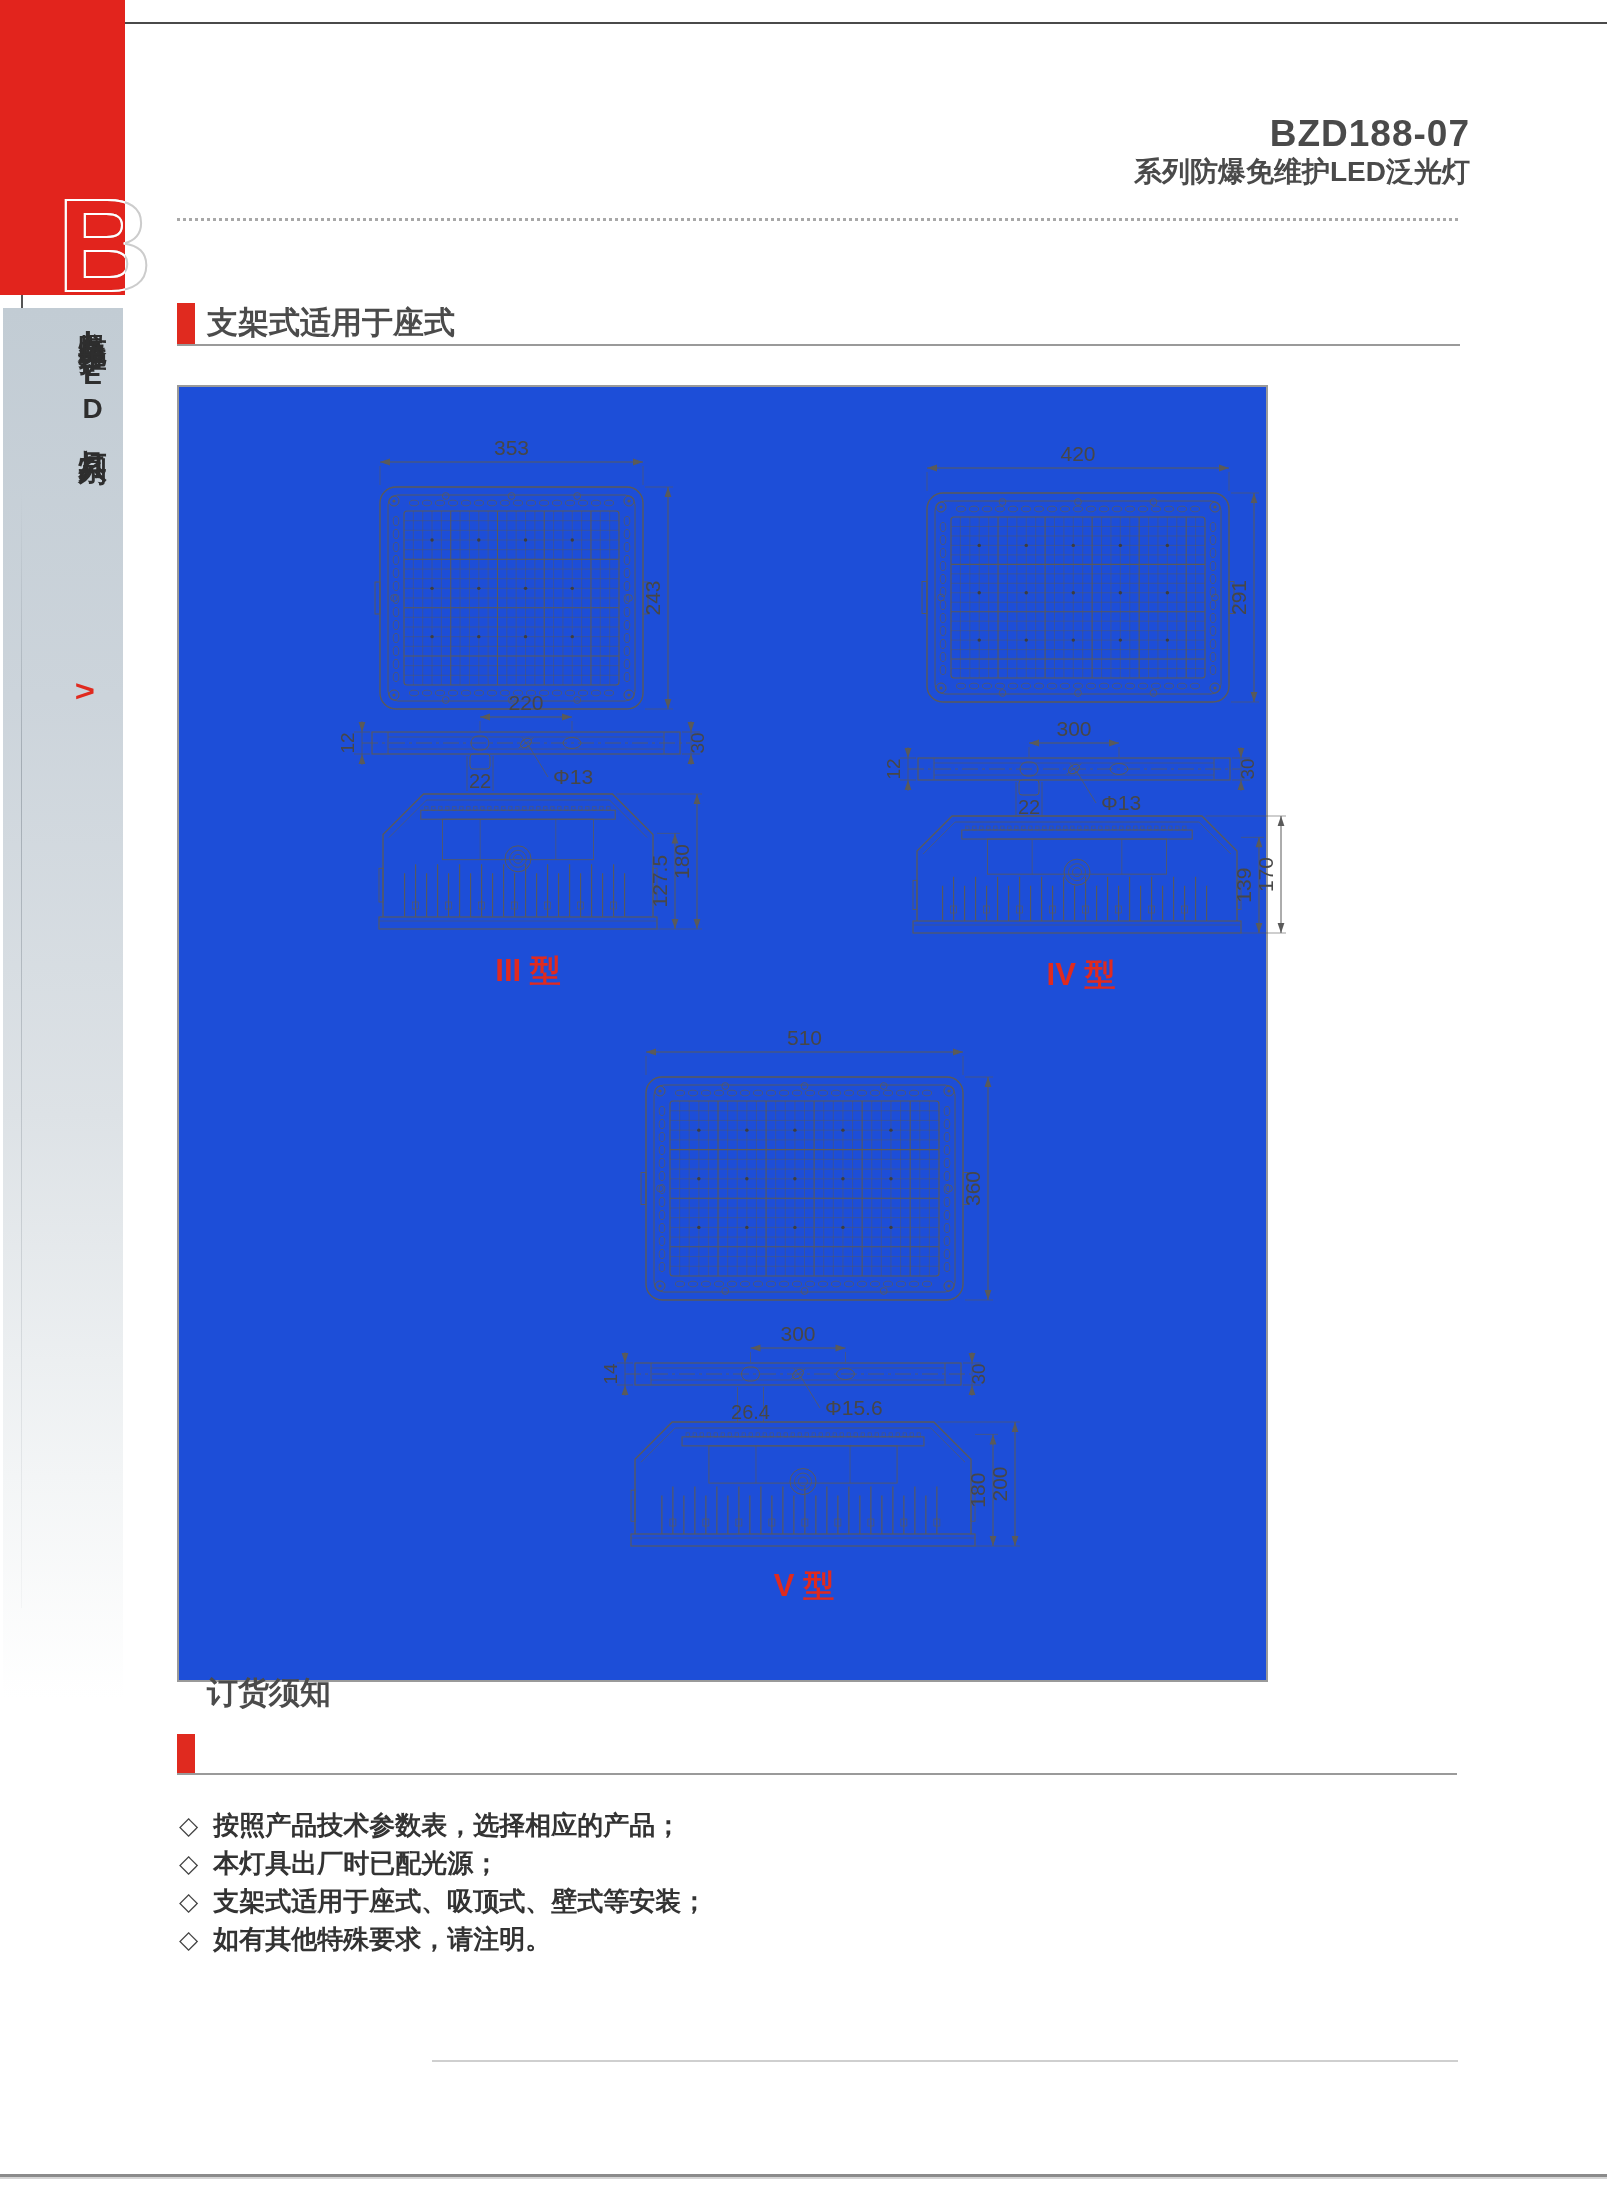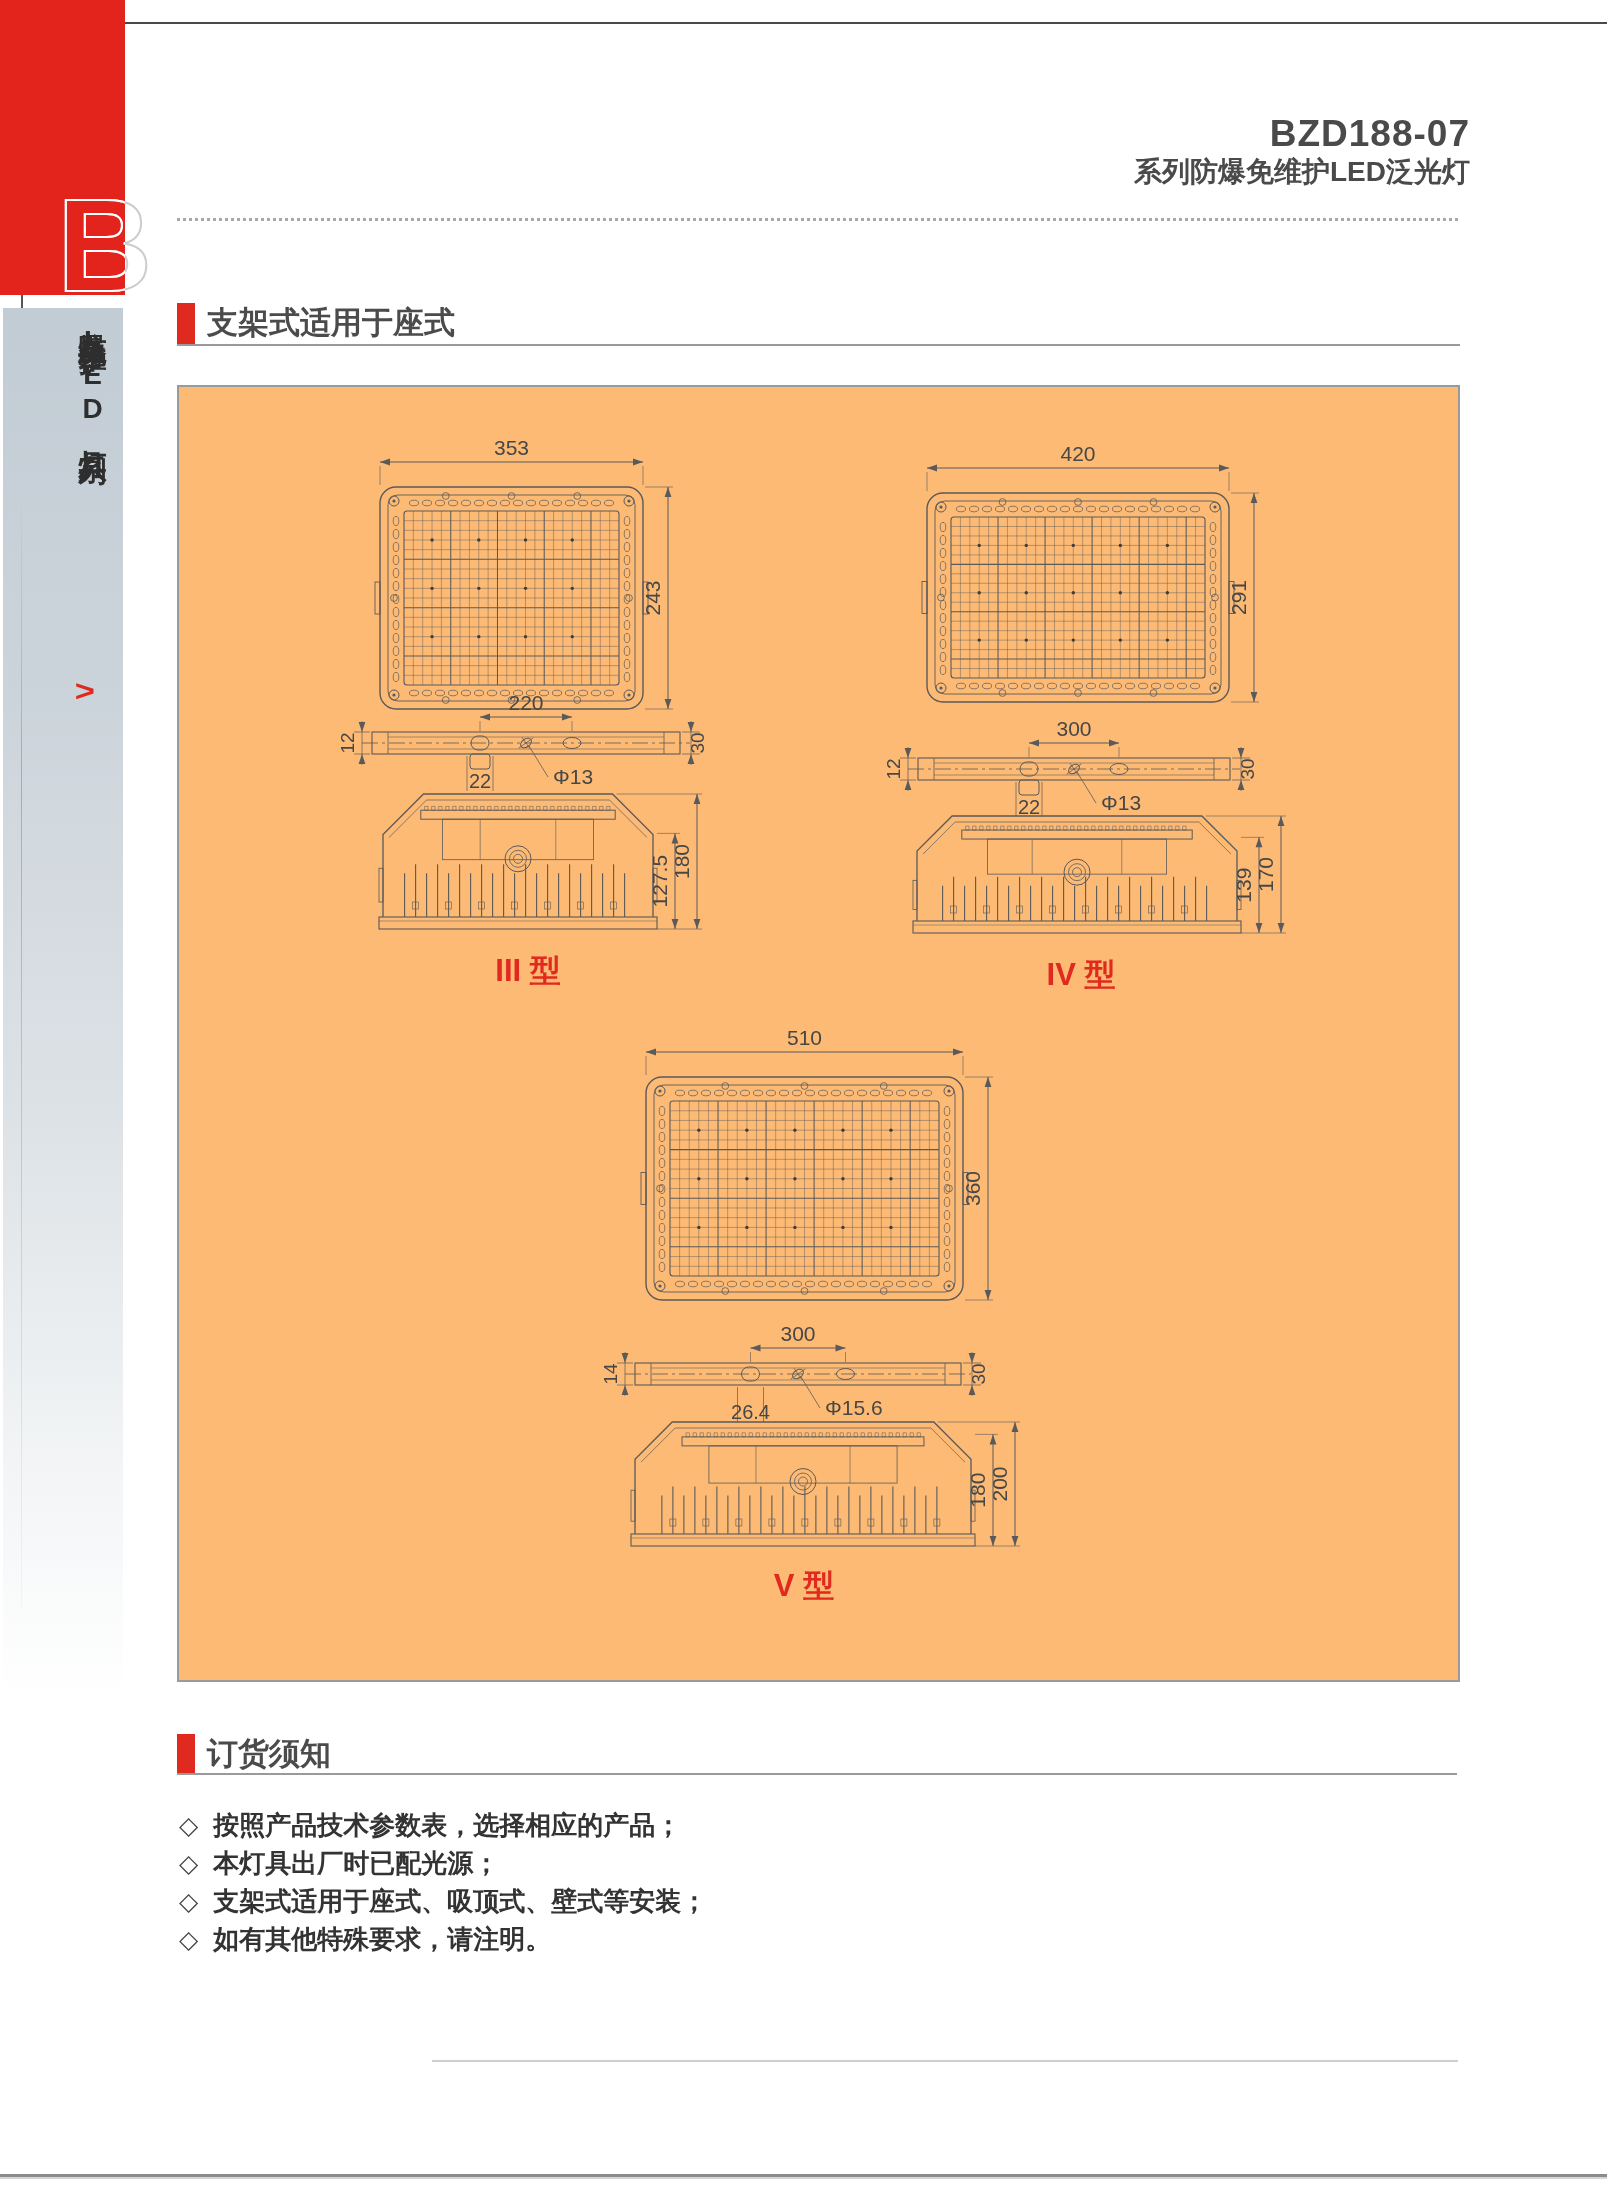--- a/index.html
+++ b/index.html
@@ -31,24 +31,24 @@
   .logo-red{fill:var(--logo-red);}
   .logo-b{font-family:"Liberation Sans", sans-serif;font-size:132px;font-weight:bold;fill:none;stroke-width:2px;}
   .logo-b-gray{stroke:#cccccc;}
   .logo-b-white{stroke:#ffffff;}
   .sec-bar{position:absolute;width:18px;background:var(--accent);}
   .sec-title{position:absolute;font-size:31px;font-weight:bold;color:#4b4b4b;line-height:41px;}
   .sec-underline{position:absolute;height:2px;background:#9a9a9a;}
   .sec1-bar{left:177px;top:303px;height:41px;}
   .sec1-title{left:207px;top:302px;}
   .sec1-underline{left:177px;top:344px;width:1283px;}
-  .drawing-box{position:absolute;left:177px;top:385px;width:1283px;height:1297px;
-    border:2px solid #9a9a9a;box-sizing:border-box;background:#fdba74;}
+  .drawing-box{position:absolute;left:177px;top:385px;width:1091px;height:1297px;
+    border:2px solid #9a9a9a;box-sizing:border-box;background:#1d4ed8;}
   .sec2-bar{left:177px;top:1734px;height:40px;}
-  .sec2-title{left:207px;top:1733px;}
+  .sec2-title{left:207px;top:1672px;}
   .sec2-underline{left:177px;top:1773px;width:1280px;}
   .notes{position:absolute;left:179px;top:1806px;}
   .note{height:38px;display:flex;align-items:center;gap:15px;
     font-size:26px;color:#333;font-weight:600;}
   .diamond{font-size:25px;color:#444;font-weight:400;}
   .light-rule{position:absolute;left:432px;top:2060px;width:1026px;height:2px;background:#cfcfcf;}
   .bottom-rule{position:absolute;left:0;top:2174px;width:1607px;height:3px;background:#8b8b8b;
     border-bottom:2px solid #d6d6d6;}
 </style>
 </head>

